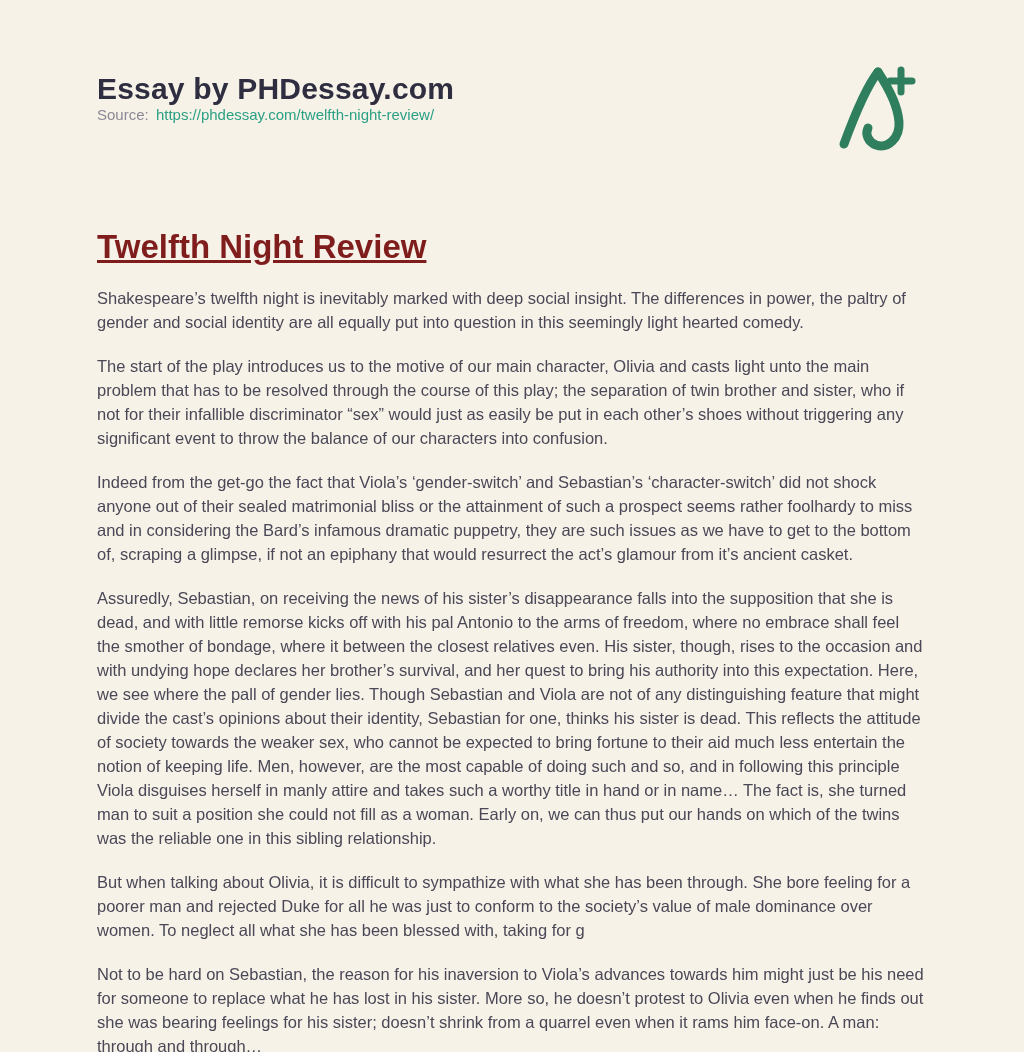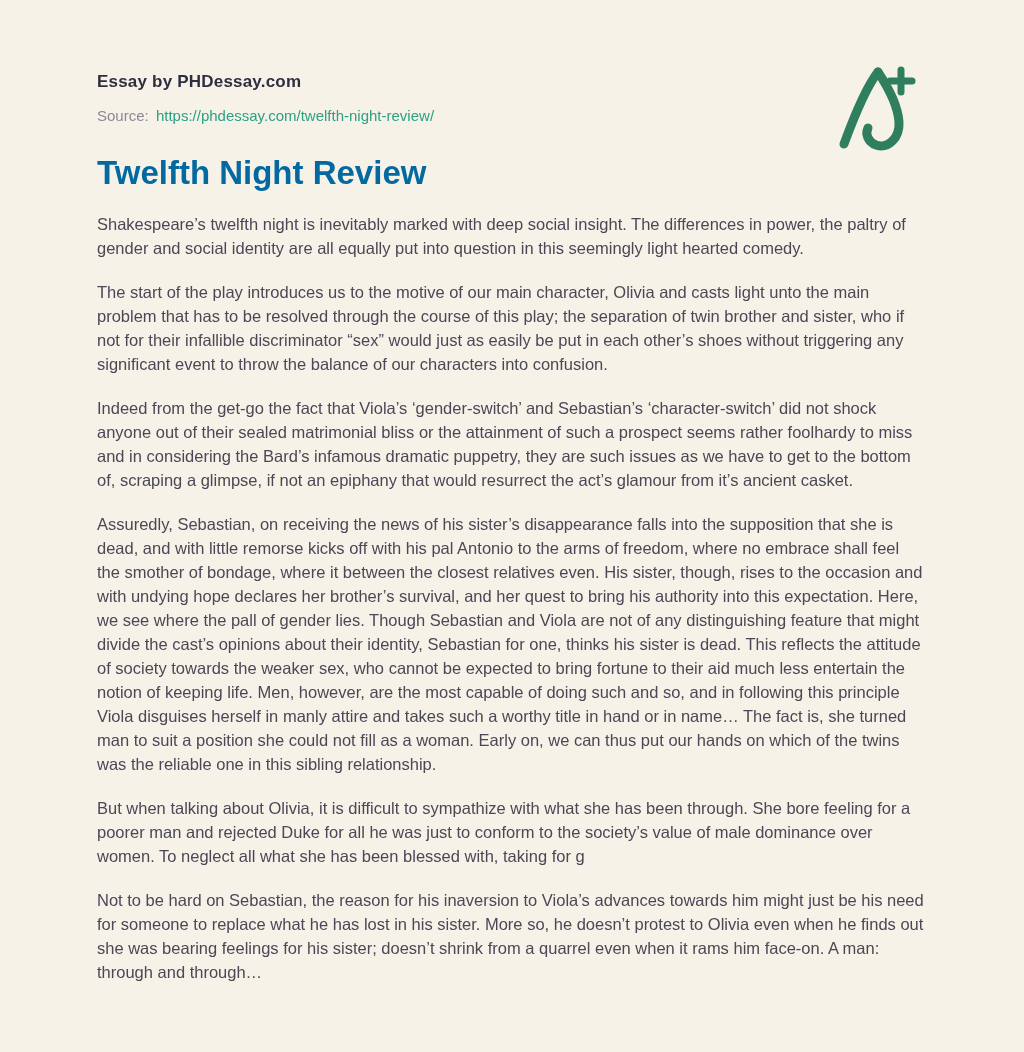--- a/index.html
+++ b/index.html
@@ -15,47 +15,48 @@
   }
   .content {
     padding: 72px 99px 0 97px;
   }
   .header-row {
     display: flex;
     justify-content: space-between;
     align-items: flex-start;
   }
   .site-title {
-    font-size: 17px;
+    font-size: 30px;
     font-weight: 700;
     color: #2F2E41;
     letter-spacing: 0.2px;
   }
   .source-line {
-    margin-top: 15px;
     font-size: 15px;
     color: #8A8896;
   }
   .source-link {
     color: #2BA084;
     text-decoration: none;
     margin-left: 3px;
     cursor: pointer;
   }
   .logo {
     width: 80px;
     height: 90px;
     margin-top: -8px;
     margin-right: 8px;
     flex-shrink: 0;
   }
   .essay-title {
+    margin-top: 74px;
     font-size: 33px;
     font-weight: 700;
-    color: #0369a1;
+    color: #7f1d1d;
+    text-decoration: underline;
   }
   .para {
     margin-top: 20px;
     font-size: 16.5px;
     line-height: 24px;
     color: #4A4857;
   }
   .para.first {
   }
 </style>

